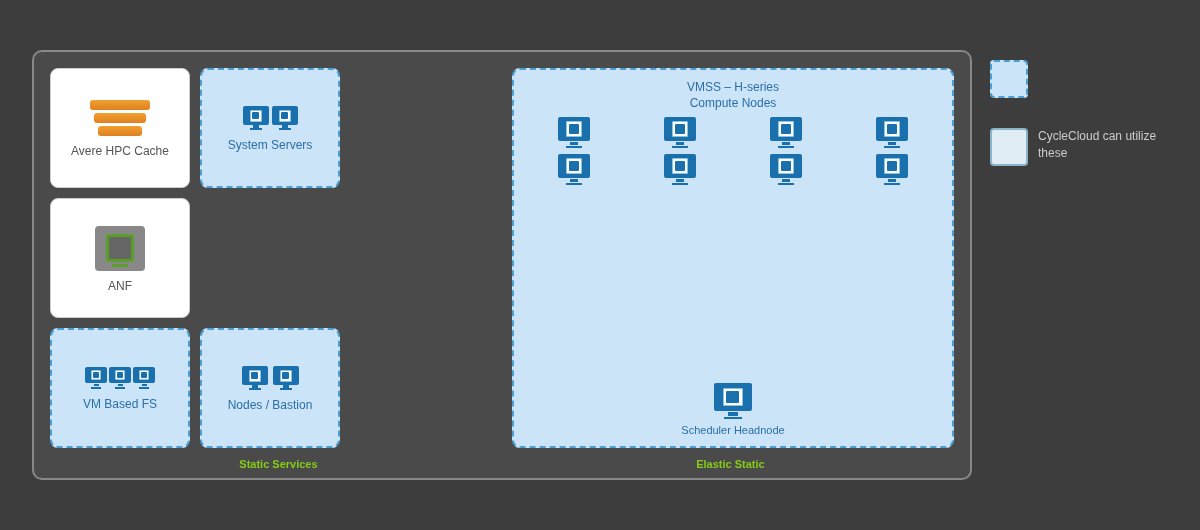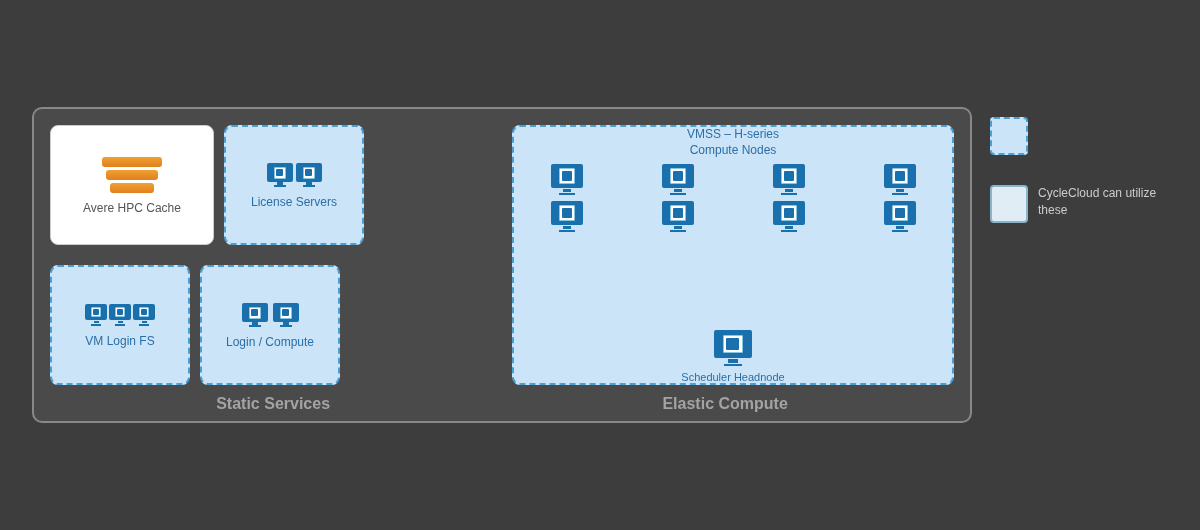--- a/index.html
+++ b/index.html
@@ -53,21 +53,21 @@
       flex-direction: column;
       align-items: center;
       justify-content: center;
       padding: 12px 8px 8px 8px;
       text-align: center;
     }
 
     .card-white {
       background: #fff;
       border: 1px solid #ccc;
-      width: 164px;
+      width: 140px;
       min-height: 120px;
       text-align: center;
     }
 
     .card-blue {
       background: #cce4f7;
       border: 2px dashed #4a9fd4;
       width: 140px;
       min-height: 120px;
     }
@@ -83,20 +83,21 @@
     .card-blue-large .card-label {
       color: #2a6fa8;
     }
 
     
     .elastic-compute {
       flex: 1;
       background: #cce4f7;
       border: 2px dashed #4a9fd4;
       border-radius: 8px;
+      padding: 10px;
       display: flex;
       flex-direction: column;
     }
 
     .vmss-label {
       text-align: center;
       font-size: 12px;
       color: #2a6fa8;
       margin-bottom: 6px;
       line-height: 1.3;
@@ -110,23 +111,23 @@
     }
 
     
     .section-labels {
       display: flex;
       justify-content: space-around;
       margin-top: 10px;
     }
 
     .section-label {
-      font-size: 16px;
+      font-size: 11px;
       font-weight: bold;
-      color: #a3a3a3;
+      color: #84cc16;
       text-align: right;
     }
 
     .hpc-label {
       text-align: center;
       font-size: 13px;
       color: #bbb;
       margin-top: 8px;
       letter-spacing: 0.5px;
     }
@@ -299,26 +300,35 @@
                   <div class="m-screen" style="width:26px;height:19px;">
                     <div style="width:12px;height:12px;background:#fff;border:1px solid #89c4e1;border-radius:1px;display:flex;align-items:center;justify-content:center;">
                       <div style="width:7px;height:7px;background:#1a6fad;border-radius:1px;"></div>
                     </div>
                   </div>
                   <div class="m-stand" style="width:6px;height:3px;"></div>
                   <div class="m-base" style="width:12px;height:2px;"></div>
                 </div>
               </div>
             </div>
-            <div class="card-label">License Servers</div>
+            <div class="card-label">System Servers</div>
           </div>
         </div>
 
         <div class="static-services-row">
 
+          <div class="card card-white">
+            <div class="icon-container">
+              <div class="anf-icon">
+                <div class="anf-inner"></div>
+                <div style="position:absolute;bottom:4px;left:50%;transform:translateX(-50%);width:16px;height:3px;background:#5a9d2a;border-radius:1px;"></div>
+              </div>
+            </div>
+            <div class="card-label">ANF</div>
+          </div>
 
         </div>
 
         <div class="static-services-row">
 
           <div class="card card-blue">
             <div class="icon-container">
               <div class="file-server-stack">
                 <div class="file-server-row">
                   <div class="node-mini">
@@ -344,21 +354,21 @@
                       <div style="width:10px;height:10px;background:#fff;border:1px solid #89c4e1;border-radius:1px;display:flex;align-items:center;justify-content:center;">
                         <div style="width:6px;height:6px;background:#1a6fad;border-radius:1px;"></div>
                       </div>
                     </div>
                     <div class="m-stand" style="width:5px;height:2px;"></div>
                     <div class="m-base" style="width:10px;height:2px;"></div>
                   </div>
                 </div>
               </div>
             </div>
-            <div class="card-label">VM Login FS</div>
+            <div class="card-label">VM Based FS</div>
           </div>
 
           <div class="card card-blue">
             <div class="icon-container">
               <div class="two-monitors" style="gap:5px;">
                 <div class="monitor-sm">
                   <div class="m-screen" style="width:26px;height:19px;display:flex;align-items:center;justify-content:center;">
                     <div style="width:12px;height:12px;background:#fff;border:1px solid #89c4e1;border-radius:1px;display:flex;align-items:center;justify-content:center;">
                       <div style="width:7px;height:7px;background:#1a6fad;border-radius:1px;"></div>
                     </div>
@@ -370,21 +380,21 @@
                   <div class="m-screen" style="width:26px;height:19px;display:flex;align-items:center;justify-content:center;">
                     <div style="width:12px;height:12px;background:#fff;border:1px solid #89c4e1;border-radius:1px;display:flex;align-items:center;justify-content:center;">
                       <div style="width:7px;height:7px;background:#1a6fad;border-radius:1px;"></div>
                     </div>
                   </div>
                   <div class="m-stand" style="width:6px;height:3px;"></div>
                   <div class="m-base" style="width:12px;height:2px;"></div>
                 </div>
               </div>
             </div>
-            <div class="card-label">Login / Compute</div>
+            <div class="card-label">Nodes / Bastion</div>
           </div>
         </div>
 
       </div>
 
       <div class="elastic-compute">
         <div class="vmss-label">
           VMSS – H-series<br>Compute Nodes
         </div>
 
@@ -481,21 +491,21 @@
           </div>
 
         </div>
 
       </div>
 
     </div>
 
     <div class="section-labels">
       <div class="section-label">Static Services</div>
-      <div class="section-label">Elastic Compute</div>
+      <div class="section-label">Elastic Static</div>
     </div>
 
   </div>
 
   <div class="legend">
     <div class="legend-item">
       <div class="legend-box"></div>
     </div>
     <div class="legend-item">
       <div class="legend-box" style="background:#e0edf5;border:2px solid #8ab4cc;"></div>

